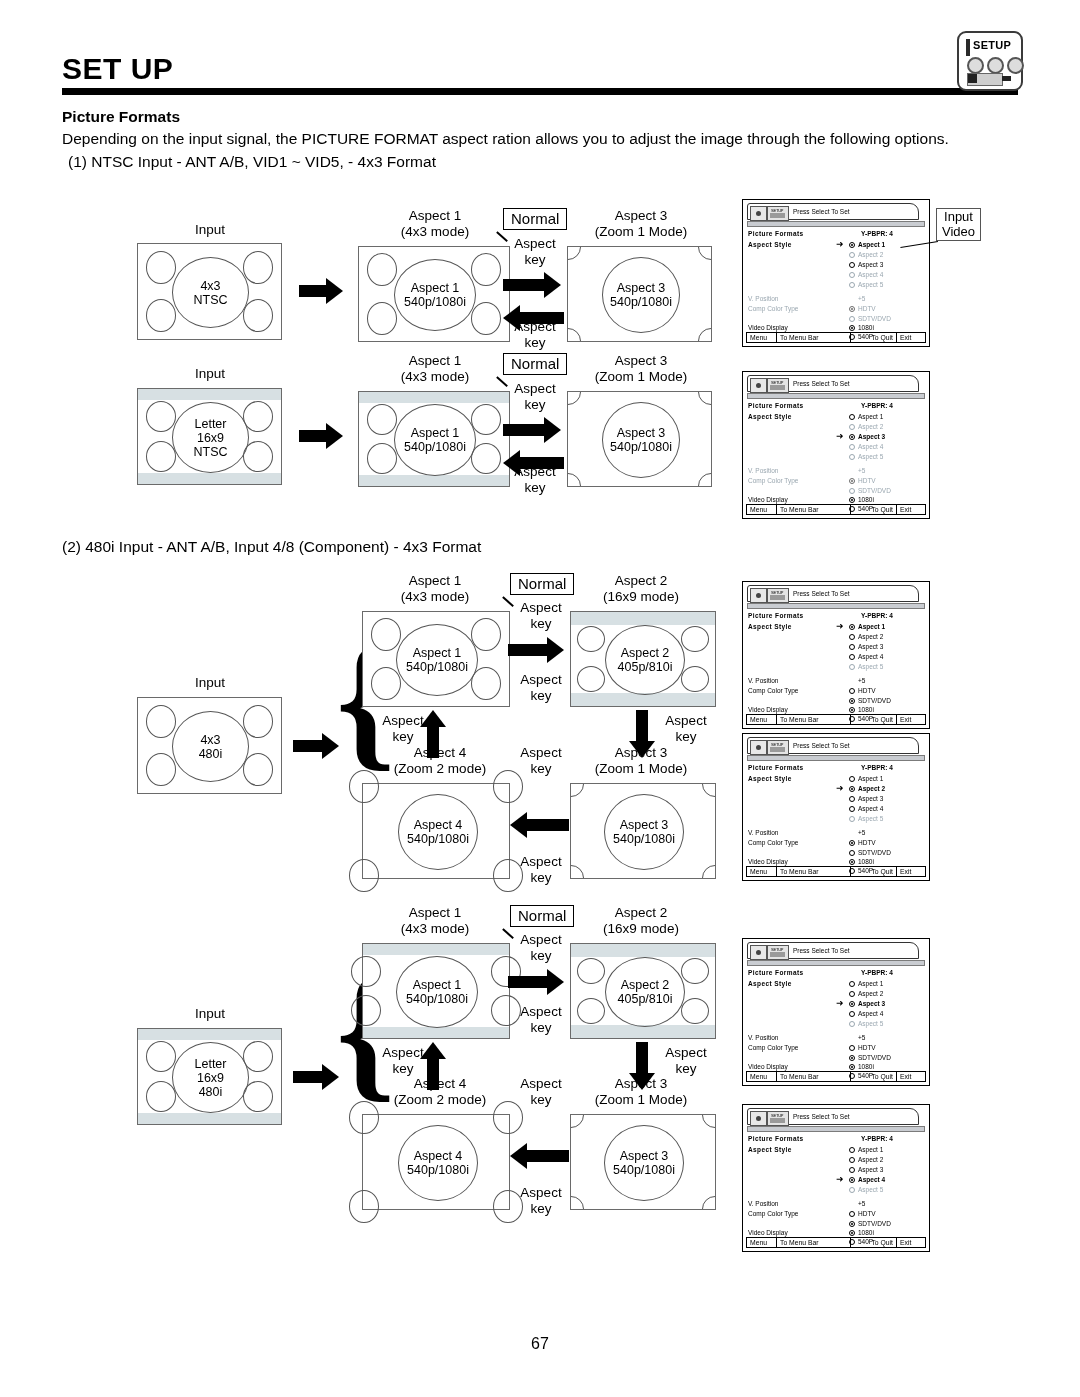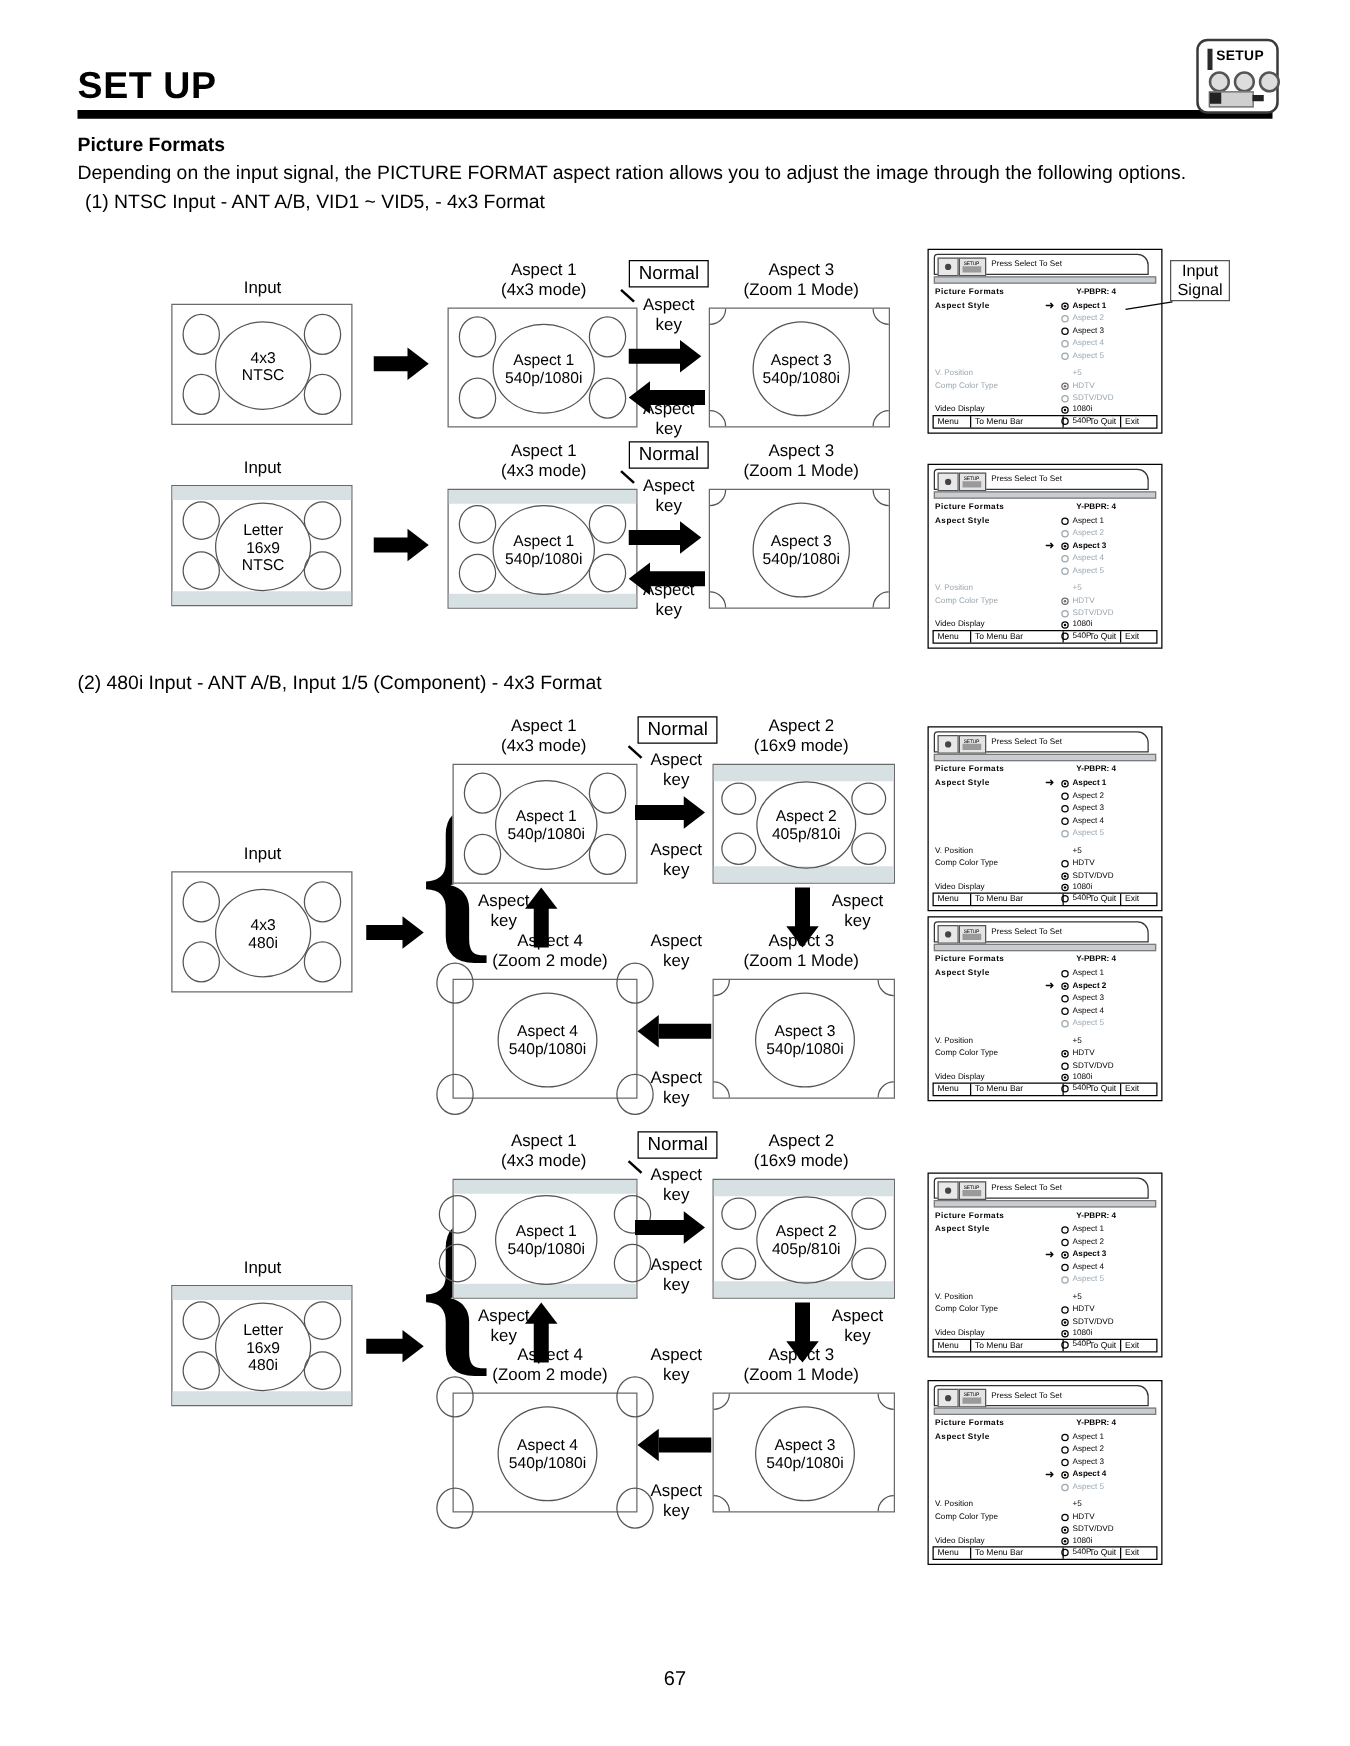--- a/index.html
+++ b/index.html
@@ -96,21 +96,21 @@
       <i></i>
     </div>
   <div class="cam"></div>
   <div class="cam2"></div>
   <div class="cam3"></div>
 </div>
 
 <div class="sec-head" style="left:62px;top:108px;">Picture Formats</div>
 <div class="para" style="left:62px;top:130px;width:960px;">Depending on the input signal, the PICTURE FORMAT aspect ration allows you to adjust the image through the following options.</div>
 <div class="numhead" style="left:68px;top:153px;">(1)  NTSC Input - ANT A/B, VID1 ~ VID5, - 4x3 Format</div>
-<div class="numhead" style="left:62px;top:538px;">(2)  480i Input - ANT A/B, Input 1/5 (Component) - 4x3 Format</div>
+<div class="numhead" style="left:62px;top:538px;">(2)  480i Input - ANT A/B, Input 4/8 (Component) - 4x3 Format</div>
 
 <div class="cap" style="left:160px;top:222px;width:100px;">Input</div>
 <div class="tv" id="tv-r1-input" style="left:137px;top:243px;width:145px;height:97px;">
   <div class="circ" style="left:8px;top:7px;width:30px;height:33px;"></div>
   <div class="circ" style="right:8px;top:7px;width:30px;height:33px;"></div>
   <div class="circ" style="left:8px;bottom:7px;width:30px;height:33px;"></div>
   <div class="circ" style="right:8px;bottom:7px;width:30px;height:33px;"></div>
   <div class="oval" style="left:34px;top:13px;width:77px;height:71px;">
     <div>
         <span>4x3</span>
@@ -787,17 +787,17 @@
         <div class="f1">Menu</div>
         <div class="f2">To Menu Bar</div>
         <div class="f3">To Quit</div>
         <div class="f4">Exit</div>
       </div>
     </div>
   </div>
 
 <div id="signal-callout" style="left:936px;top:208px;">
   <div>Input</div>
-  <div>Signal</div>
+  <div>Video</div>
 </div>
 <div class="leader" style="left:900px;top:241px;width:38px;height:1.3px;transform:rotate(-9deg);transform-origin:right center;"></div>
 
 <div id="pagenum">67</div>
 
 </body></html>

